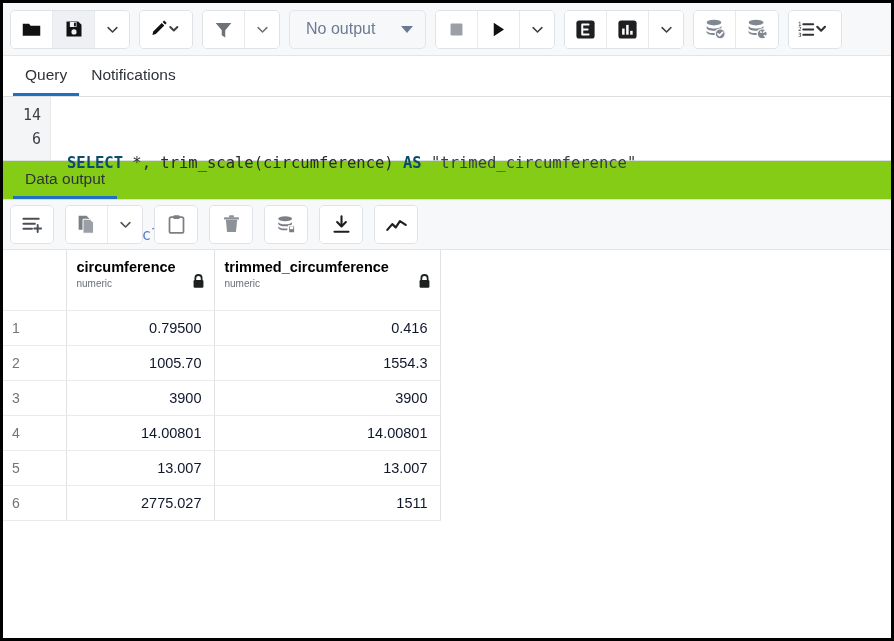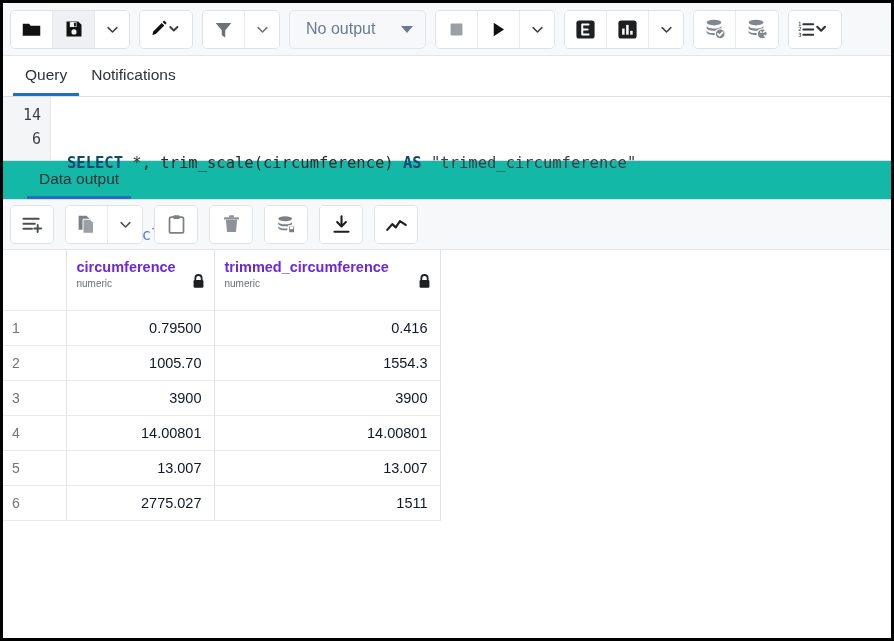--- a/index.html
+++ b/index.html
@@ -144,23 +144,23 @@
   }
   .kw { color: #0c4a6e; font-weight: bold; }
   .ident { color: #5b7ed6; }
   .str { color: #3a3f45; }
 
   
   .output-tabs {
     height: 38px;
     display: flex;
     align-items: stretch;
-    background: #14b8a6;
+    background: #84cc16;
     border-bottom: 1px solid #dddfe2;
-    padding-left: 24px;
+    padding-left: 10px;
   }
 
   
   .res-toolbar {
     height: 50px;
     background: #f7f8fa;
     border-bottom: 1px solid #e3e5e8;
     display: flex;
     align-items: center;
     padding: 0 7px;
@@ -194,21 +194,21 @@
     position: relative;
   }
   th.rownum-head {
     width: 63px;
     background: #ffffff;
     border-bottom: 1px solid #e0e2e5;
   }
   .col-name {
     font-size: 14.5px;
     font-weight: bold;
-    color: #6d28d9;
+    color: #000000;
     display: block;
     padding-right: 20px;
   }
   .col-type {
     font-size: 10px;
     color: #6b7075;
     display: block;
     margin-top: 3px;
   }
   .lock-icon {

